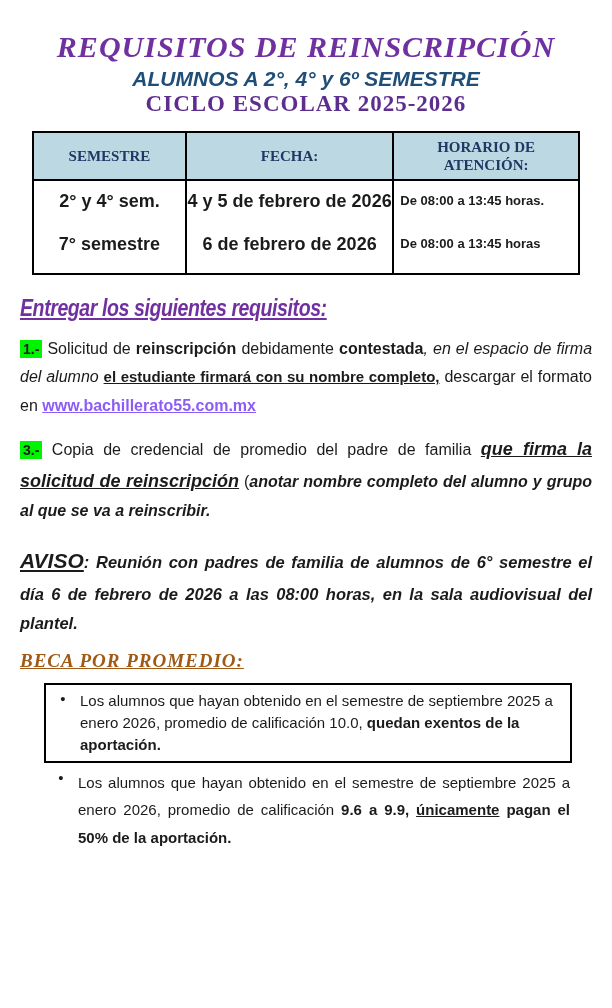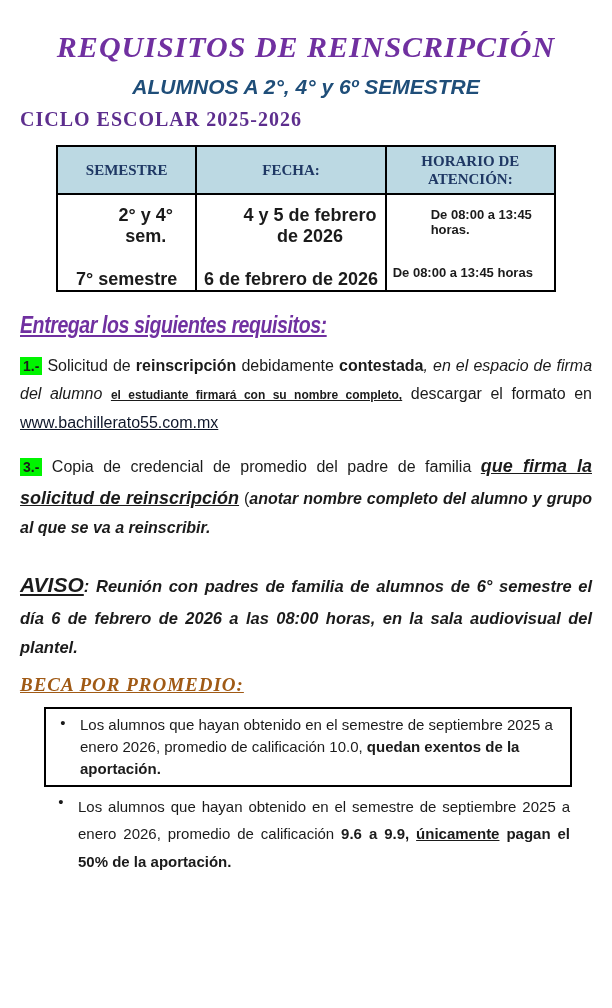--- a/index.html
+++ b/index.html
@@ -10,73 +10,73 @@
     padding:30px 20px 9px 20px; overflow:hidden; position:relative;
   }
   
   .doc-title {
     text-align:center; font-family:"Liberation Serif", serif;
     font-style:italic; font-weight:bold; font-size:30px;
     color:#7030A0; letter-spacing:1px;
   }
   .doc-subtitle {
     text-align:center; font-weight:bold; font-style:italic;
-    font-size:21px; color:#1F4E79; margin-top:11px; letter-spacing:0px;
+    font-size:21px; color:#1F4E79; margin-top:3px; letter-spacing:0px;
   }
   .doc-cycle {
-    text-align:left; font-family:"Liberation Serif", serif;
-    font-weight:bold; font-size:20px; color:#5D2E8E;
-    margin-top:9px; letter-spacing:1px;
+    text-align:center; font-family:"Liberation Serif", serif;
+    font-weight:bold; font-size:23px; color:#5D2E8E;
+    letter-spacing:1px;
   }
   
   .intro {
     margin-top:16px; font-size:19px; line-height:1.6;
     text-align:justify; color:#151515;
   }
   .intro .b-lg { font-weight:bold; font-size:22px; }
   
   table.sched {
-    width:500px; margin:14px auto 0 auto; border-collapse:collapse;
+    width:548px; margin:14px auto 0 auto; border-collapse:collapse;
     border:2px solid #000;
   }
   table.sched th {
     background:#BCD9E3; border:2px solid #000;
     font-family:"Liberation Serif", serif; font-weight:bold;
     color:#1F3864; font-size:15px; padding:5px 4px; height:40px;
     text-align:center; line-height:1.2;
   }
   table.sched td {
     border-left:2px solid #000; border-right:2px solid #000;
     vertical-align:top; padding-top:10px; height:94px;
   }
   td.c-sem, td.c-fecha { text-align:center; font-weight:bold; font-size:18px; }
   td.c-hor { font-weight:bold; font-size:13px; padding-left:6px; }
-  .cell-line1 { margin-bottom:22px;margin-left:38px; }
+  .cell-line1 { margin-bottom:22px; }
   td.c-hor .cell-line1 { margin-bottom:28px; margin-top:2px; }
   
   .req-heading-wrap { margin-top:20px; }
   .req-heading {
     display:inline-block; transform:scaleX(0.85); transform-origin:left center;
     font-weight:bold; font-style:italic; font-size:23px; color:#7030A0;
     text-decoration:underline; letter-spacing:-0.5px;
   }
   .req-item { margin-top:13px; font-size:16px; line-height:1.78; text-align:justify; }
   .hl-num {
     background:#00F400; font-weight:bold; font-size:14px; padding:1px 3px;
   }
   .bld { font-weight:bold; }
   .it  { font-style:italic; }
-  .bu-lg { font-weight:bold; text-decoration:underline; font-size:12px; }
+  .bu-lg { font-weight:bold; text-decoration:underline; font-size:15px; }
   .biu-lg { font-weight:bold; font-style:italic; text-decoration:underline; font-size:18px; }
   .bi { font-weight:bold; font-style:italic; }
   .iu { font-style:italic; text-decoration:underline; }
-  .link { color:#0f172a; font-weight:normal; text-decoration:underline; cursor:pointer; }
+  .link { color:#8b5cf6; font-weight:bold; text-decoration:underline; cursor:pointer; }
   
   .aviso {
-    margin-top:24px; font-weight:bold; font-style:italic;
+    margin-top:17px; font-weight:bold; font-style:italic;
     font-size:16.5px; line-height:1.75; text-align:justify;
   }
   .aviso-label { font-size:21px; text-decoration:underline; }
   
   .beca-heading {
     margin-top:13px;
     font-family:"Liberation Serif", serif; font-weight:bold; font-style:italic;
     font-size:19px; color:#A05A15; letter-spacing:1px;
   }
   .beca-heading span { text-decoration:underline; }

